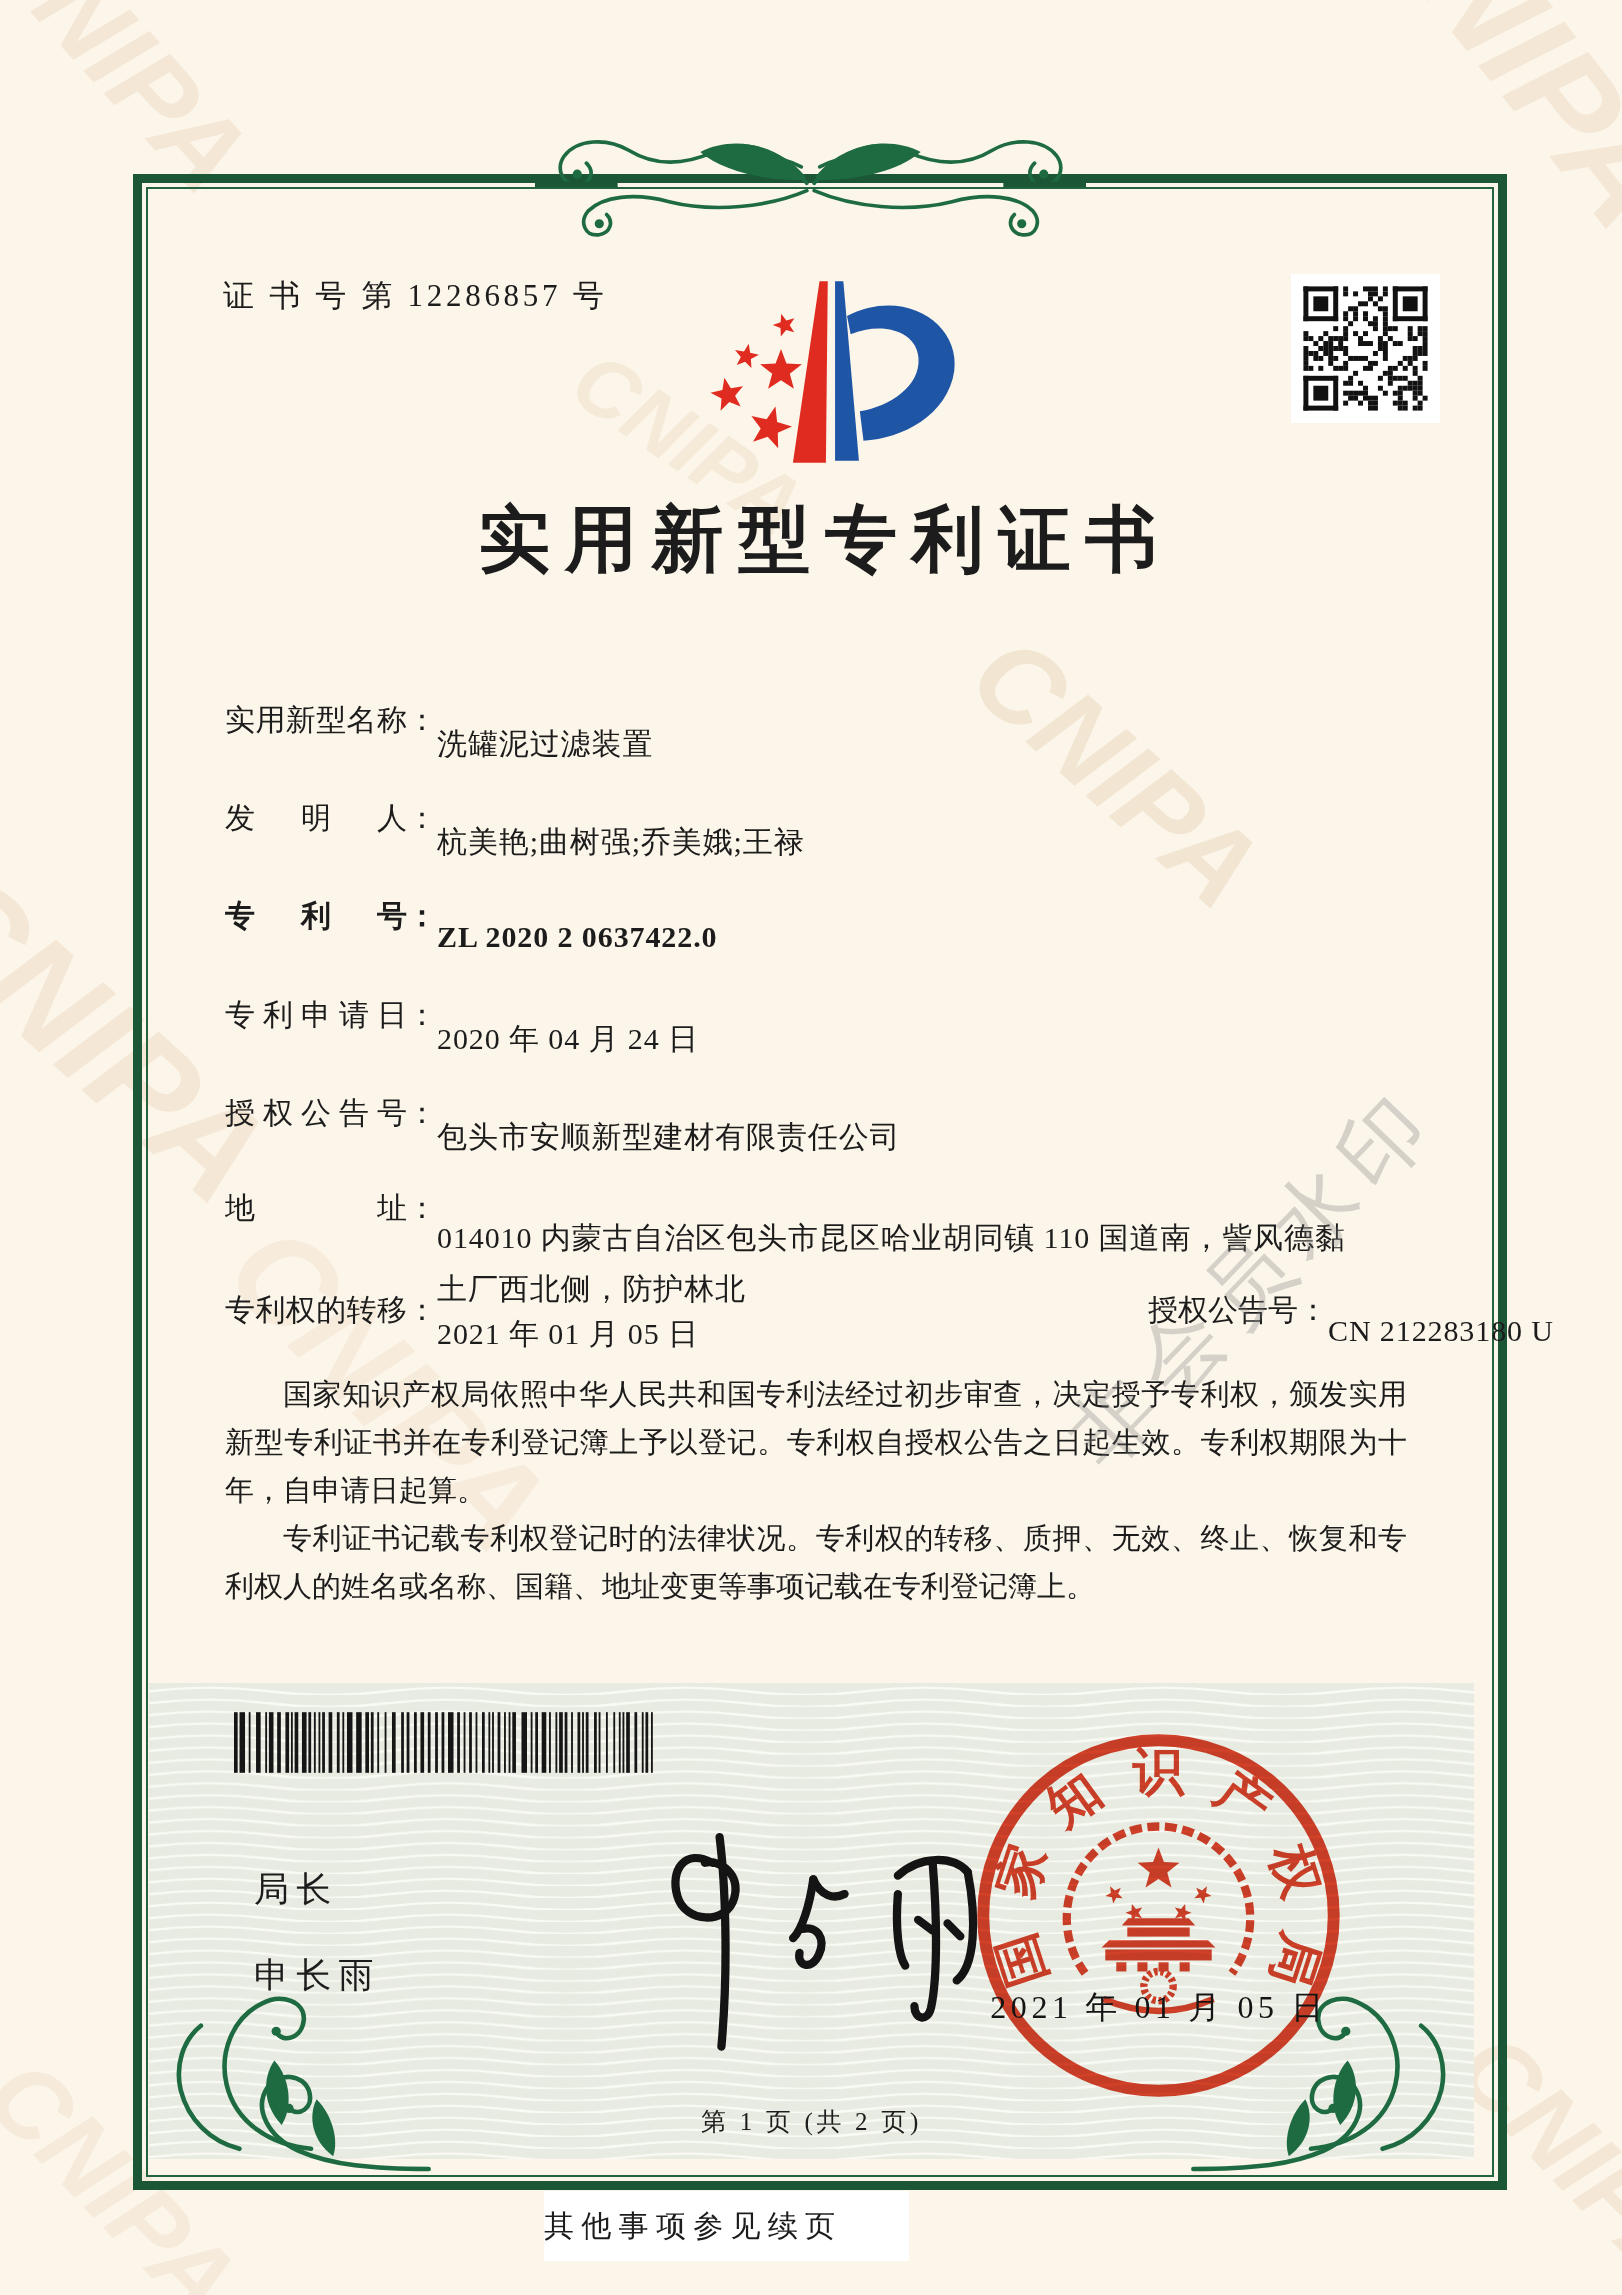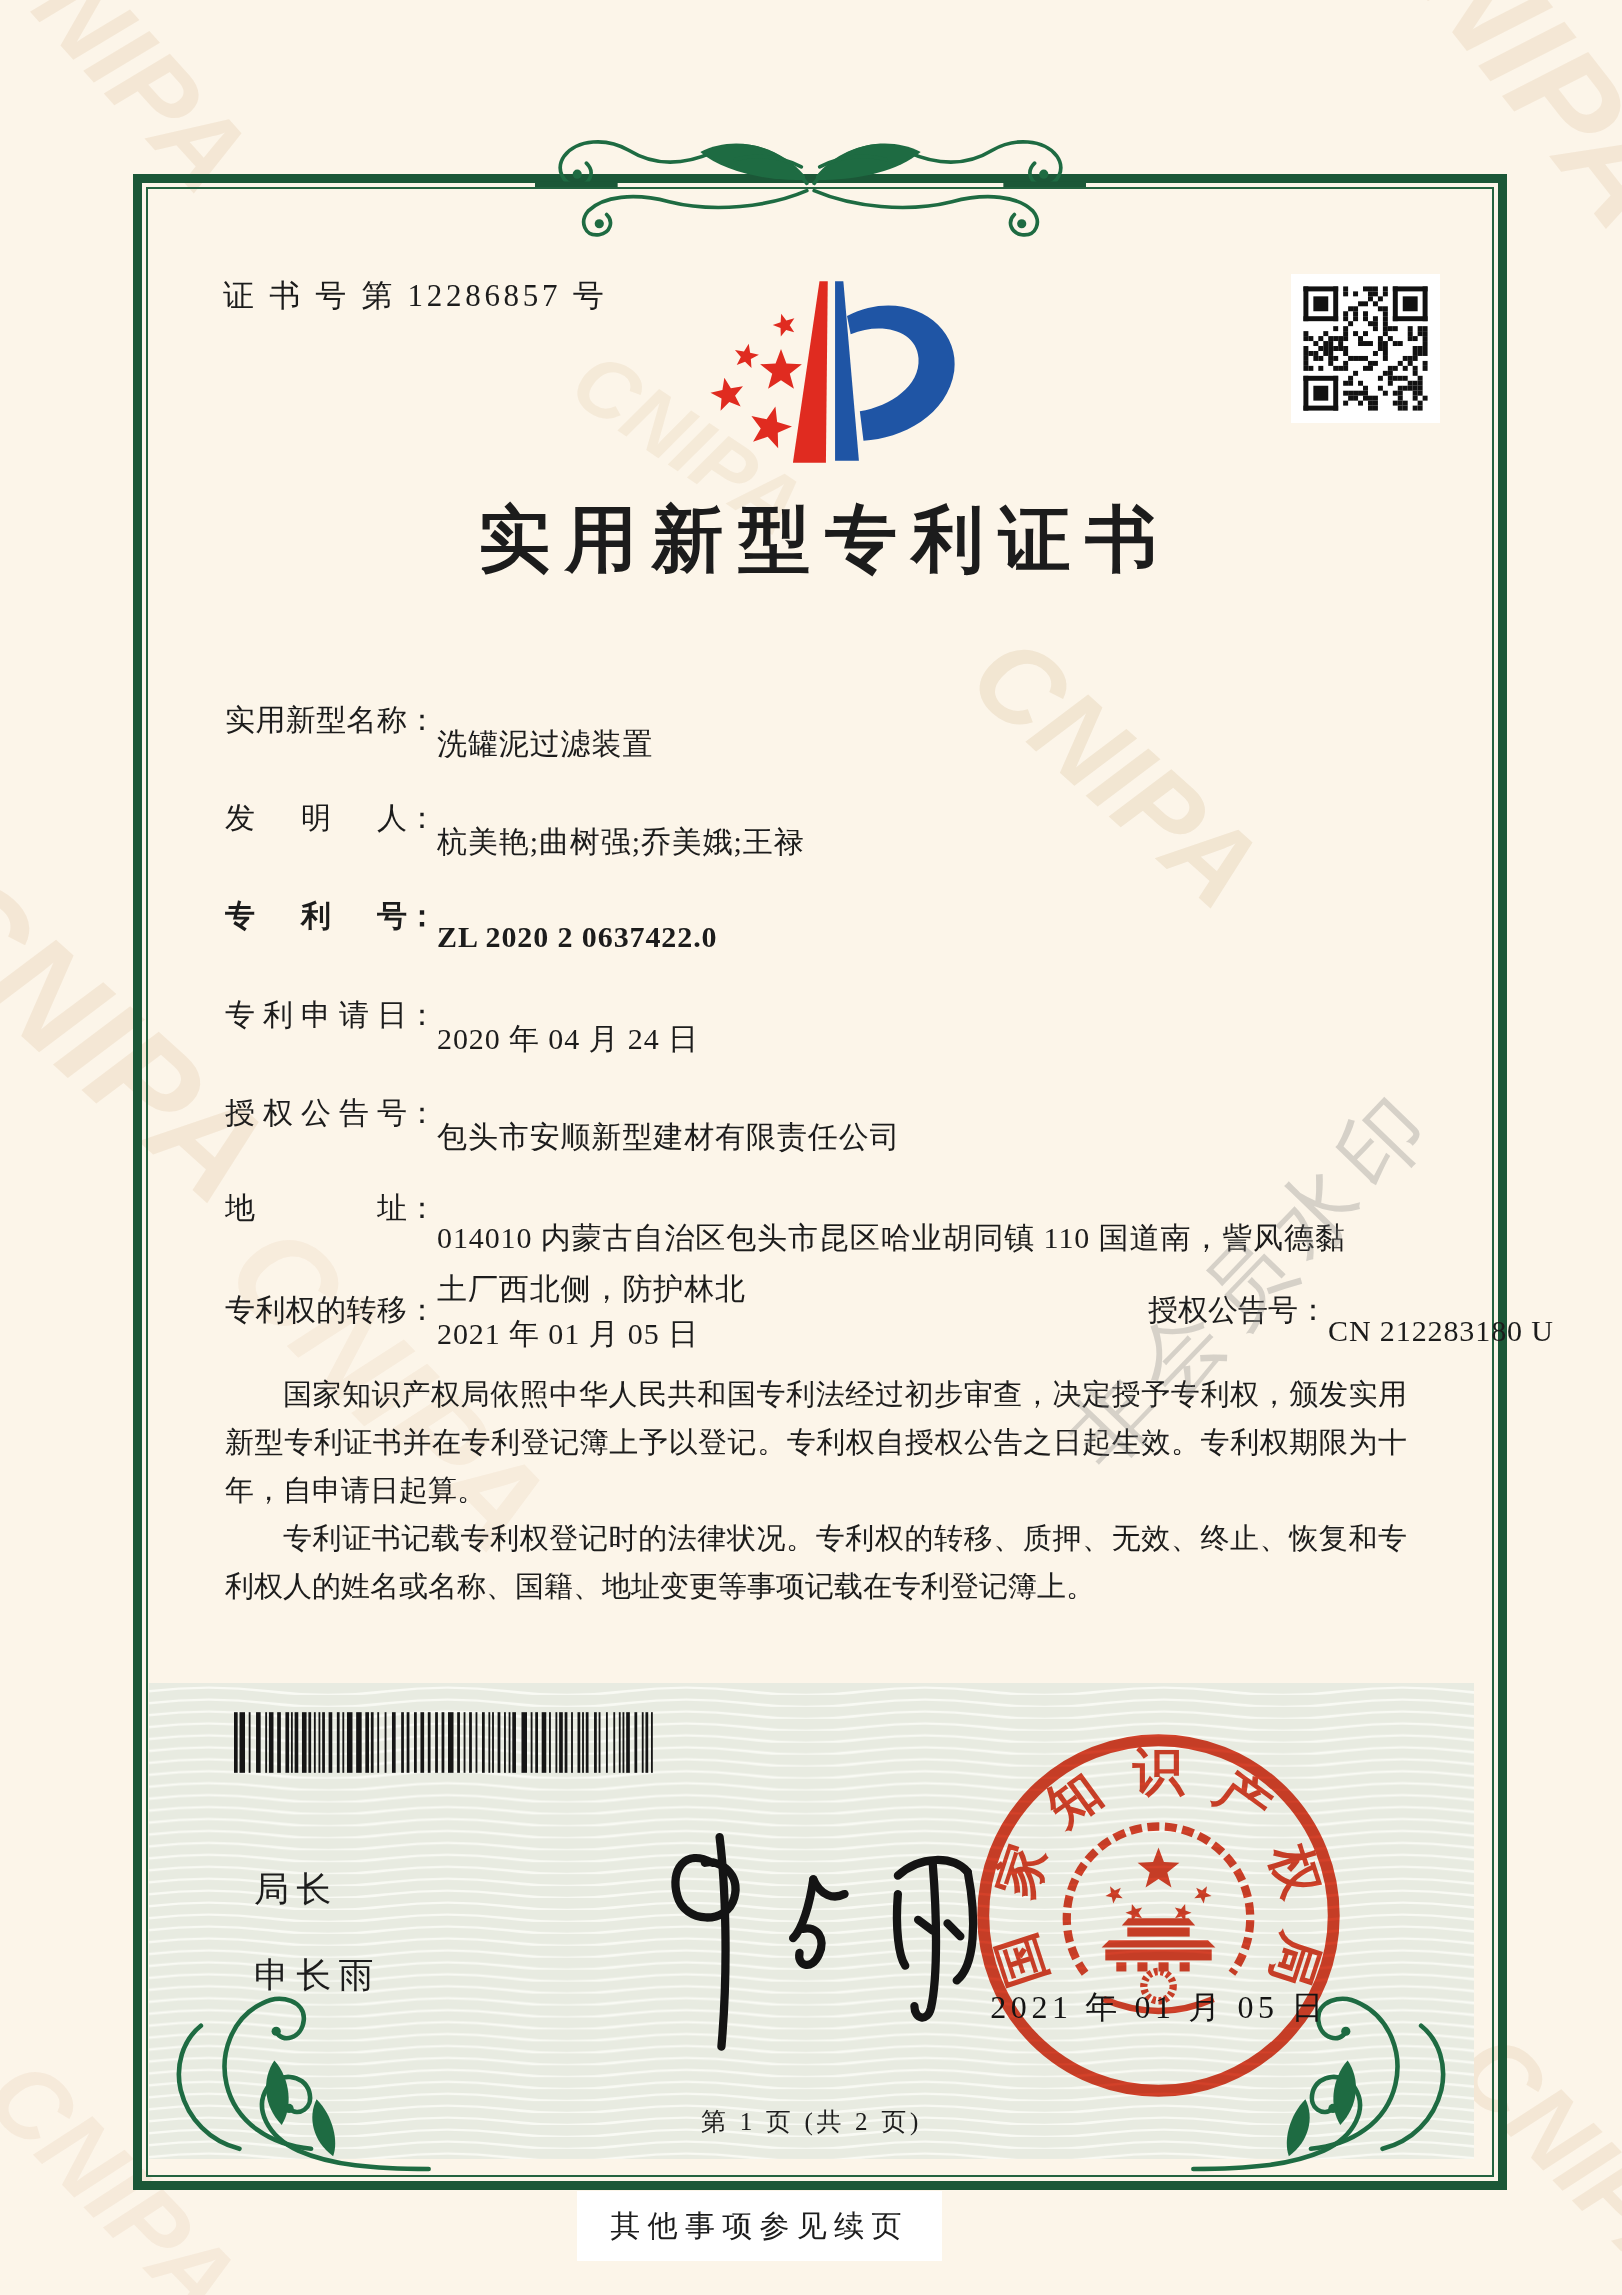--- a/index.html
+++ b/index.html
@@ -43,22 +43,22 @@
   .wavy{position:absolute;left:149px;top:1683px;z-index:3;}
   .barcode{position:absolute;left:234px;top:1712px;z-index:4;}
   .signer{position:absolute;left:254px;font-size:35px;z-index:4;letter-spacing:7.3px;}
   .sig{position:absolute;left:624px;top:1826px;z-index:4;}
   .seal{position:absolute;left:975px;top:1732px;width:367px;height:367px;z-index:5;
         mix-blend-mode:multiply;opacity:.95;}
   .sealdate{position:absolute;left:966px;top:1986px;width:386px;text-align:center;
         font-size:32px;letter-spacing:4.6px;z-index:6;color:#141414;}
   .pagefoot{position:absolute;left:0;top:2105px;width:100%;text-align:center;
         font-size:25px;letter-spacing:3.7px;z-index:4;}
-  .note{position:absolute;left:577px;top:2191px;width:365px;height:70px;background:#ffffff;
-        z-index:4;display:flex;align-items:center;justify-content:center;
+  .note{position:absolute;left:544px;top:2191px;width:365px;height:70px;background:#ffffff;
+        z-index:4;display:flex;align-items:center;justify-content:flex-start;
         font-size:30px;letter-spacing:7.3px;}
 </style>
 </head>
 <body>
 
 <div class="page">
 
   <span class="wm" style="left:-51px;top:-13.8px;font-size:110px;transform:rotate(48deg);">CNIPA</span>
   <span class="wm" style="left:1311px;top:-37px;font-size:138px;transform:rotate(52deg);">CNIPA</span>
   <span class="wm" style="left:560px;top:395px;font-size:84px;transform:rotate(34deg);color:rgba(204,160,112,0.13);">CNIPA</span>

